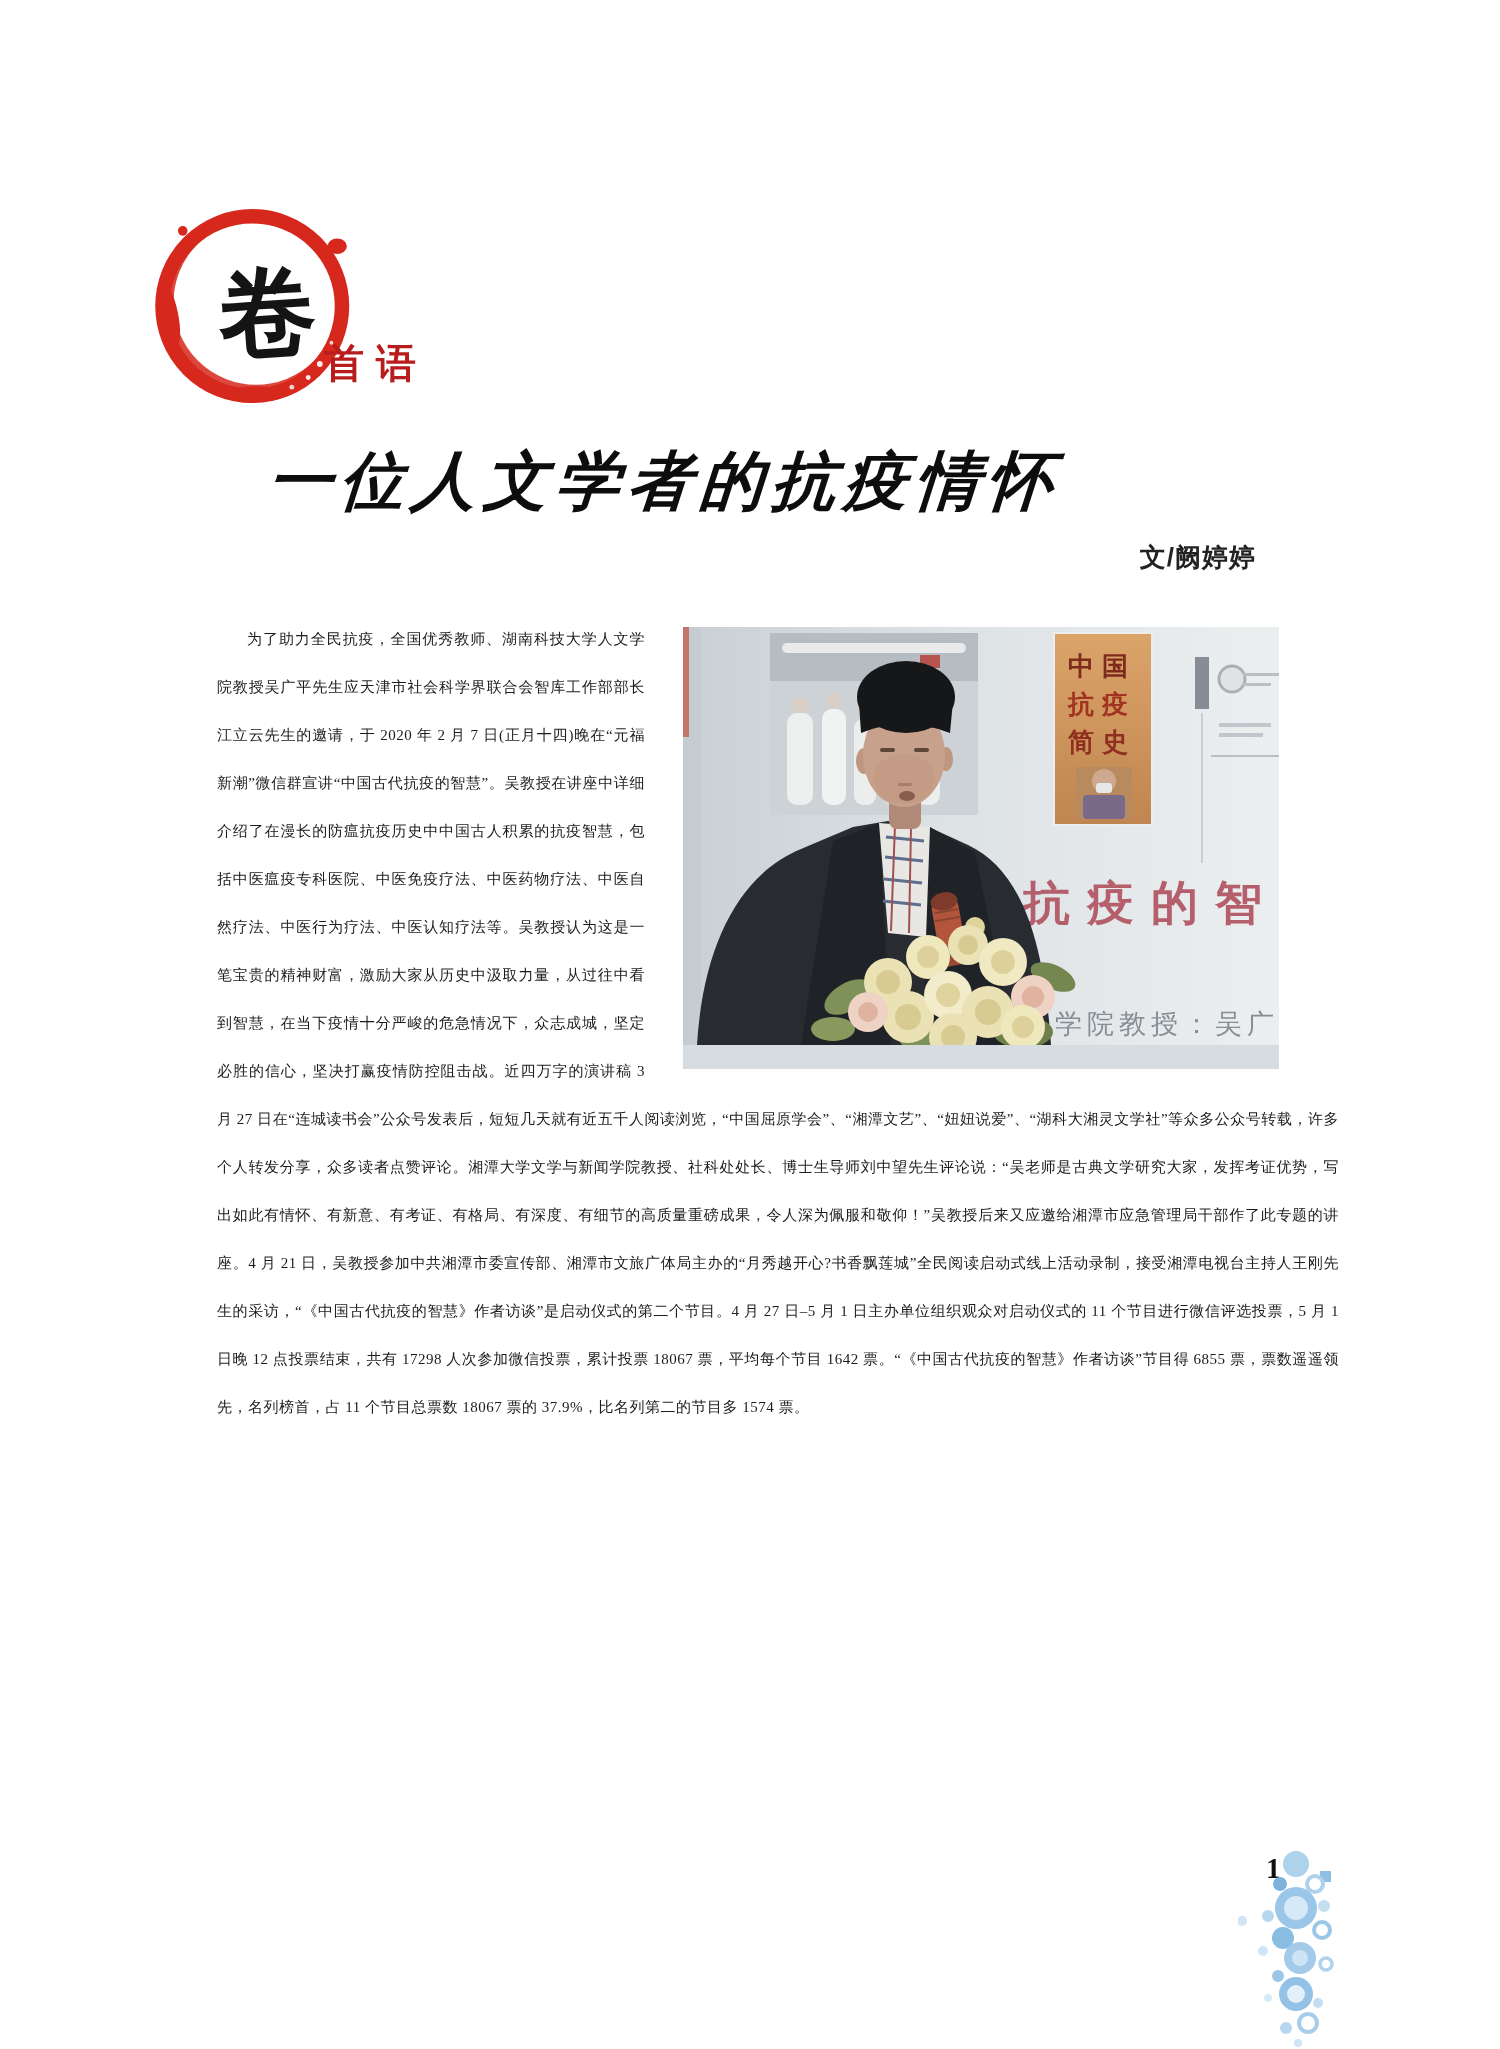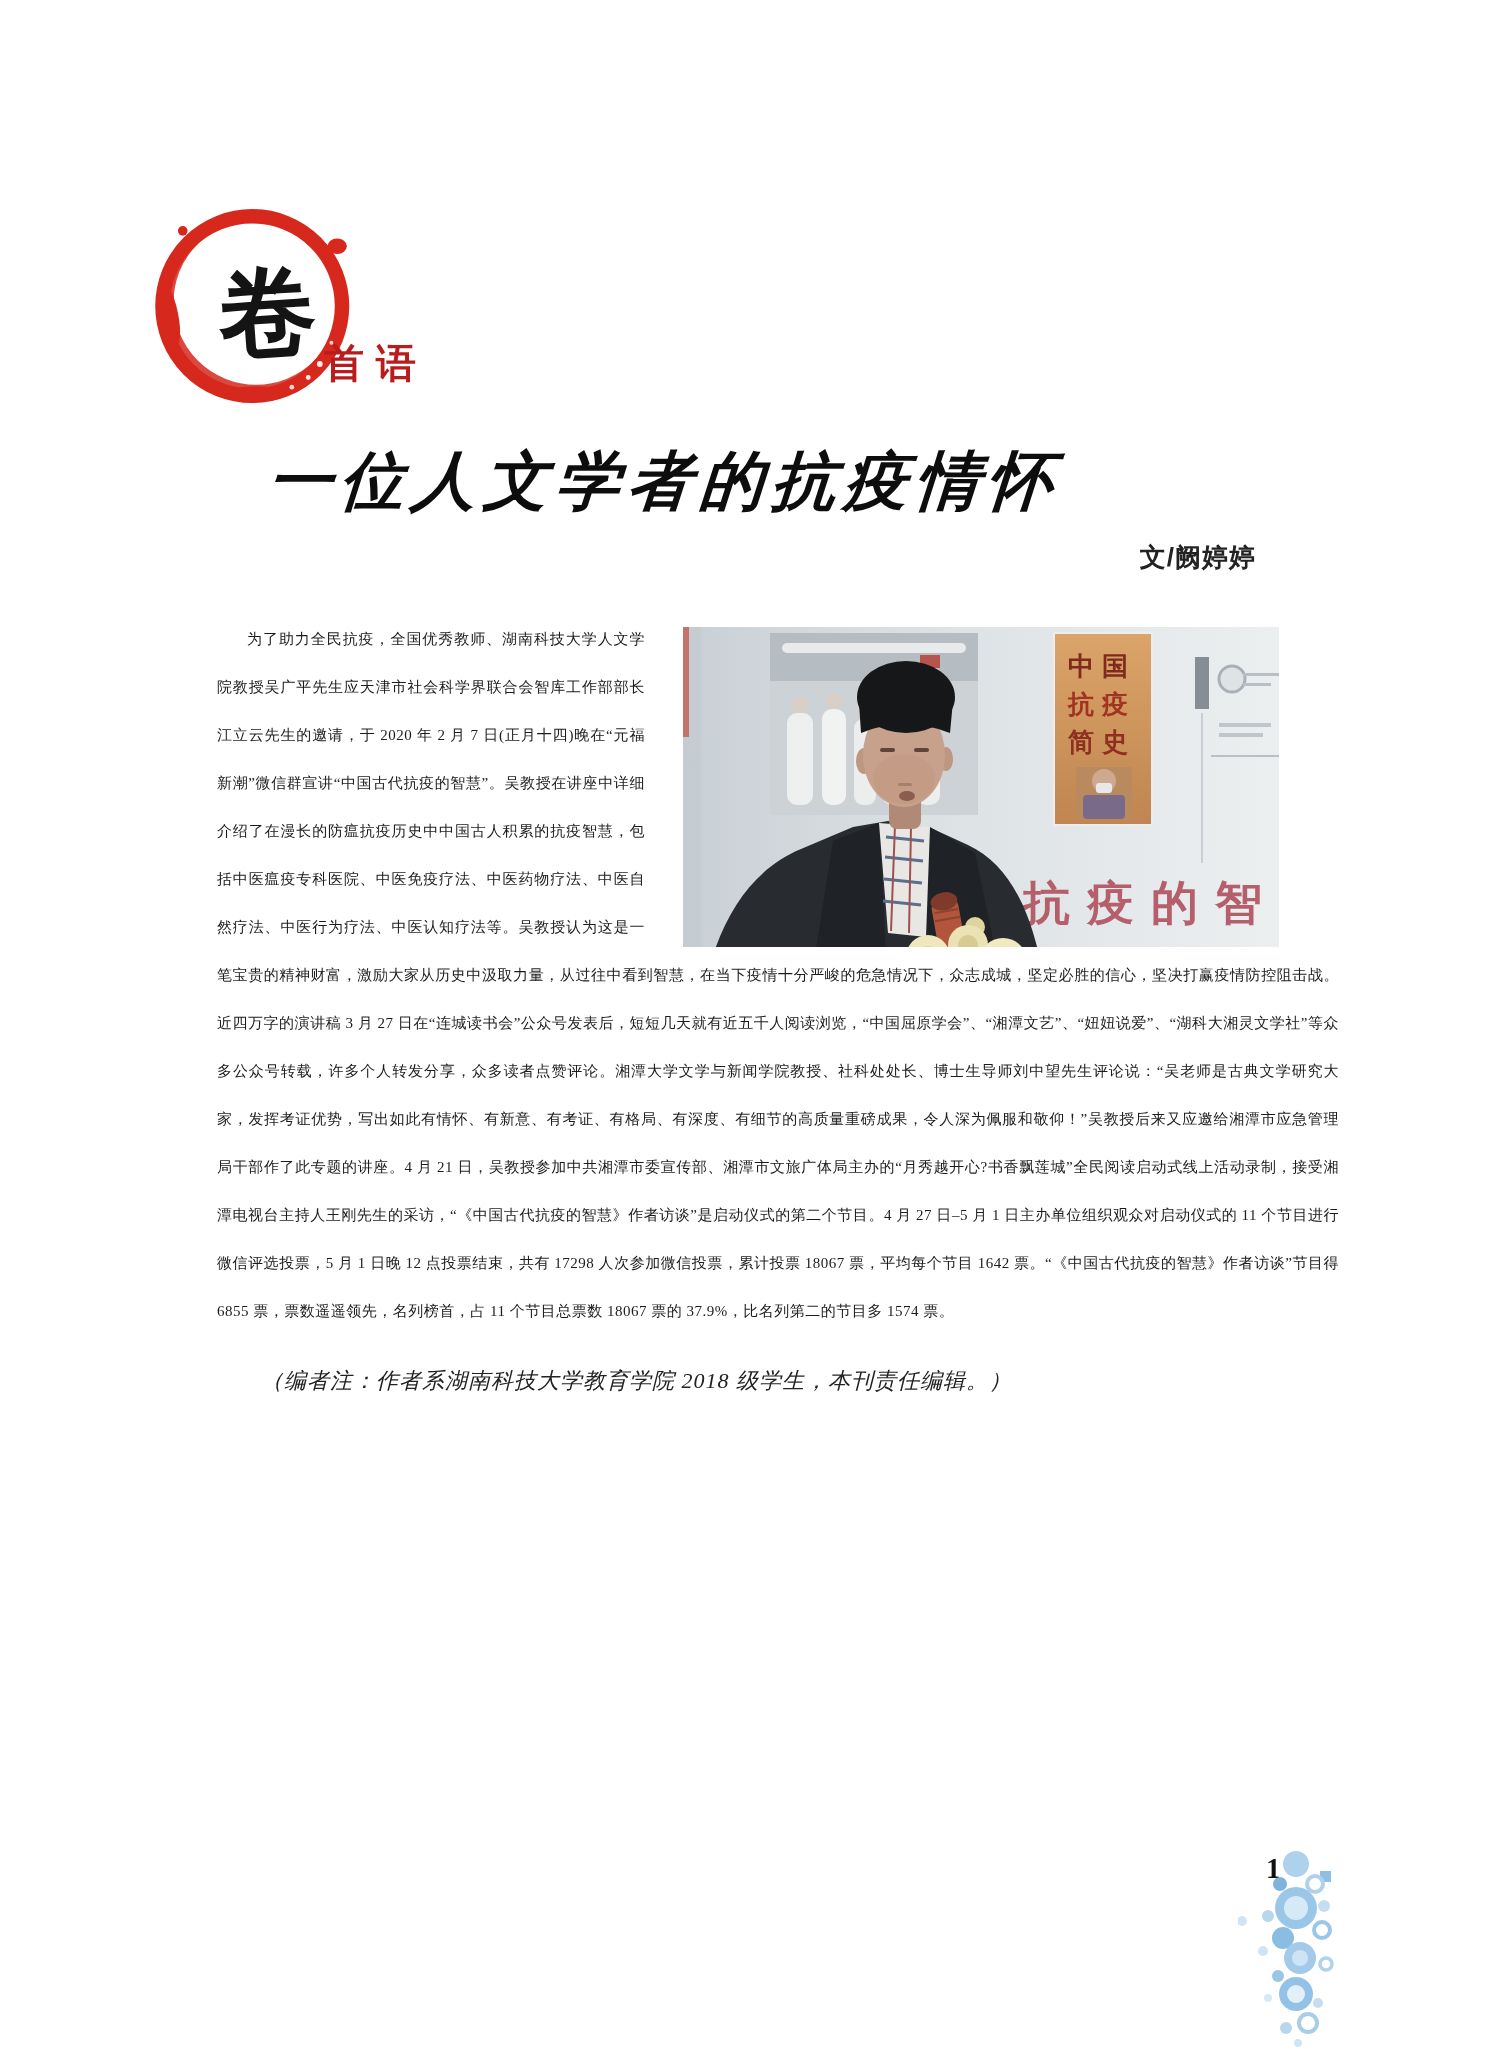--- a/index.html
+++ b/index.html
@@ -31,21 +31,21 @@
     font-family:"Liberation Sans","DejaVu Sans",sans-serif;color:#222;
     letter-spacing:1px;
   }
   
   .article{position:absolute;left:217px;top:615px;width:1122px;}
   .photo-float{
     float:right;width:694px;box-sizing:border-box;
     padding:12px 60px 2px 38px;
   }
   .photo{
-    position:relative;width:596px;height:320px;overflow:hidden;
+    position:relative;width:596px;height:442px;overflow:hidden;
     background:#d6dce0;
     text-align:center;
   }
   .photo svg{display:block;}
   .body-text{
     margin:0;font-size:15px;line-height:48px;text-align:justify;
     text-indent:2em;letter-spacing:0.5px;color:#1c1c1c;
   }
   .editor-note{
     margin:30px 0 0 0;font-size:22px;line-height:32px;font-style:italic;
@@ -204,21 +204,20 @@
               <circle cx="185" cy="385" r="10" fill="#dfb3a0"></circle>
             <circle cx="340" cy="400" r="22" fill="#efe8bd"></circle>
               <circle cx="340" cy="400" r="11" fill="#ddd09a"></circle>
             <circle cx="270" cy="410" r="24" fill="#eae2b4"></circle>
               <circle cx="270" cy="410" r="12" fill="#d8cb92"></circle>
           </g>
         </svg>
       </div>
     </div>
     <p class="body-text">为了助力全民抗疫，全国优秀教师、湖南科技大学人文学院教授吴广平先生应天津市社会科学界联合会智库工作部部长江立云先生的邀请，于 2020 年 2 月 7 日(正月十四)晚在“元福新潮”微信群宣讲“中国古代抗疫的智慧”。吴教授在讲座中详细介绍了在漫长的防瘟抗疫历史中中国古人积累的抗疫智慧，包括中医瘟疫专科医院、中医免疫疗法、中医药物疗法、中医自然疗法、中医行为疗法、中医认知疗法等。吴教授认为这是一笔宝贵的精神财富，激励大家从历史中汲取力量，从过往中看到智慧，在当下疫情十分严峻的危急情况下，众志成城，坚定必胜的信心，坚决打赢疫情防控阻击战。近四万字的演讲稿 3 月 27 日在“连城读书会”公众号发表后，短短几天就有近五千人阅读浏览，“中国屈原学会”、“湘潭文艺”、“妞妞说爱”、“湖科大湘灵文学社”等众多公众号转载，许多个人转发分享，众多读者点赞评论。湘潭大学文学与新闻学院教授、社科处处长、博士生导师刘中望先生评论说：“吴老师是古典文学研究大家，发挥考证优势，写出如此有情怀、有新意、有考证、有格局、有深度、有细节的高质量重磅成果，令人深为佩服和敬仰！”吴教授后来又应邀给湘潭市应急管理局干部作了此专题的讲座。4 月 21 日，吴教授参加中共湘潭市委宣传部、湘潭市文旅广体局主办的“月秀越开心?书香飘莲城”全民阅读启动式线上活动录制，接受湘潭电视台主持人王刚先生的采访，“《中国古代抗疫的智慧》作者访谈”是启动仪式的第二个节目。4 月 27 日–5 月 1 日主办单位组织观众对启动仪式的 11 个节目进行微信评选投票，5 月 1 日晚 12 点投票结束，共有 17298 人次参加微信投票，累计投票 18067 票，平均每个节目 1642 票。“《中国古代抗疫的智慧》作者访谈”节目得 6855 票，票数遥遥领先，名列榜首，占 11 个节目总票数 18067 票的 37.9%，比名列第二的节目多 1574 票。</p>
-    <p class="editor-note">（编者注：作者系湖南科技大学教育学院 2018 级学生，本刊责任编辑。）</p>
   </div>
 
   <div class="page-number">1</div>
 
   <svg class="bubbles" viewBox="0 0 100 205" width="100" height="205">
     <circle cx="4" cy="75" r="5" fill="#cfe4f4"></circle>
     <rect x="82" y="25" width="11" height="11" fill="#8fc0e4"></rect>
     <circle cx="58" cy="18" r="13" fill="#aed2ec"></circle>
     <circle cx="77" cy="38" r="8" fill="#ffffff" stroke="#aed2ec" stroke-width="4"></circle>
     <circle cx="42" cy="38" r="7" fill="#7eb3dc"></circle>

